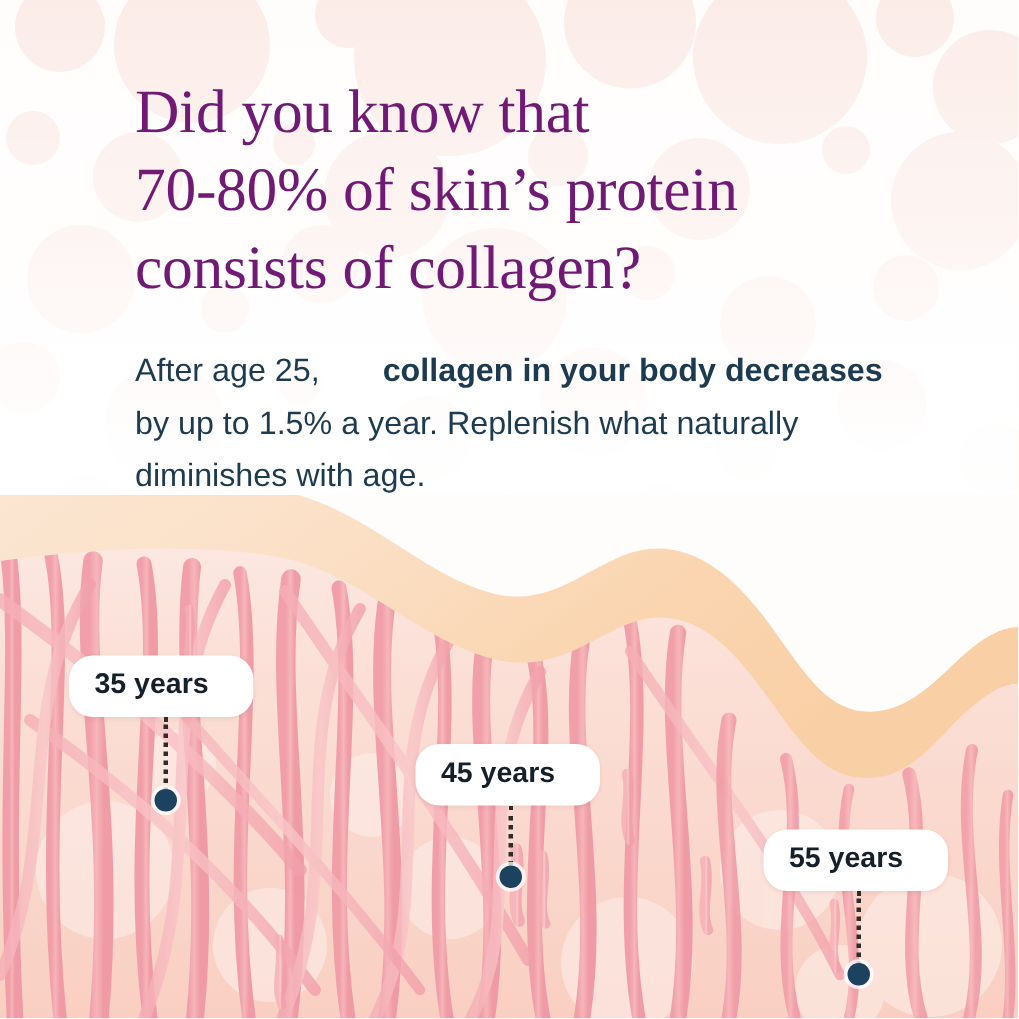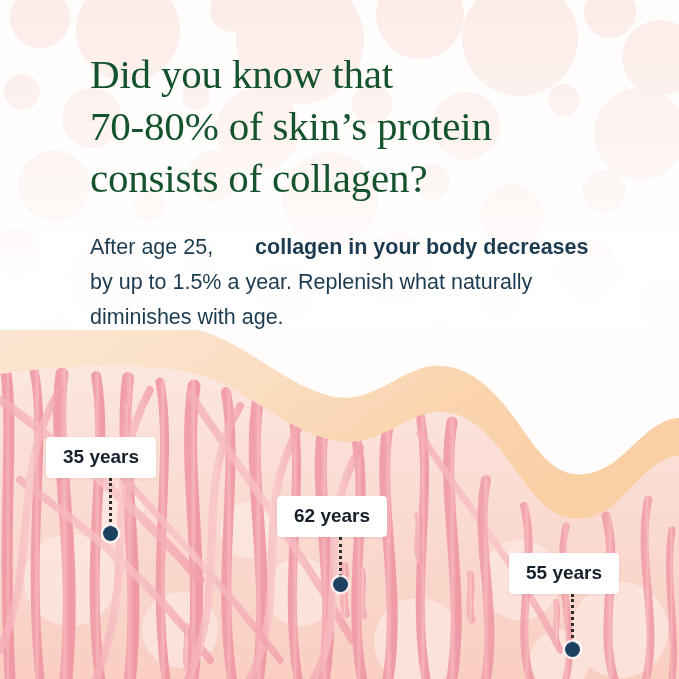--- a/index.html
+++ b/index.html
@@ -32,41 +32,41 @@
   
   .text-block {
     position:absolute;
     left:90px; top:48px;
     width:540px;
   }
   .headline {
     font-family:"Liberation Serif", serif;
     font-size:41px;
     line-height:52px;
-    color:#14532d;
+    color:#701a75;
     letter-spacing:-0.2px;
     white-space:pre-line;
   }
   .subcopy {
     margin-top:26px;
     font-family:"Liberation Sans", sans-serif;
     font-size:21.5px;
     line-height:35px;
     color:#1d3b50;
     width:500px;
   }
   .subcopy b { font-weight:bold;margin-left:36px; }
 
   
   .marker { position:absolute; }
   .marker-box {
     position:absolute;
     background:#ffffff;
-    border-radius:4px;
-    padding:9px 17px 10px 17px;
+    border-radius:16px;
+    padding:9px 30px 10px 17px;
     font-size:19px;
     font-weight:bold;
     color:#16202b;
     white-space:nowrap;
     box-shadow:0 1px 3px rgba(120,70,60,0.10);
     line-height:22px;
   }
   .marker-line {
     position:absolute;
     width:0;
@@ -280,21 +280,21 @@
     </div>
   </div>
 
   <div class="marker">
     <div class="marker-box" style="left:46px; top:437px;">35 years</div>
     <div class="marker-line" style="left:109px; top:478px; height:55px;"></div>
     <div class="marker-dot" style="left:103px; top:526px;"></div>
   </div>
 
   <div class="marker">
-    <div class="marker-box" style="left:277px; top:496px;">62 years</div>
+    <div class="marker-box" style="left:277px; top:496px;">45 years</div>
     <div class="marker-line" style="left:339px; top:537px; height:47px;"></div>
     <div class="marker-dot" style="left:333px; top:577px;"></div>
   </div>
 
   <div class="marker">
     <div class="marker-box" style="left:509px; top:553px;">55 years</div>
     <div class="marker-line" style="left:571px; top:594px; height:55px;"></div>
     <div class="marker-dot" style="left:565px; top:642px;"></div>
   </div>
 

